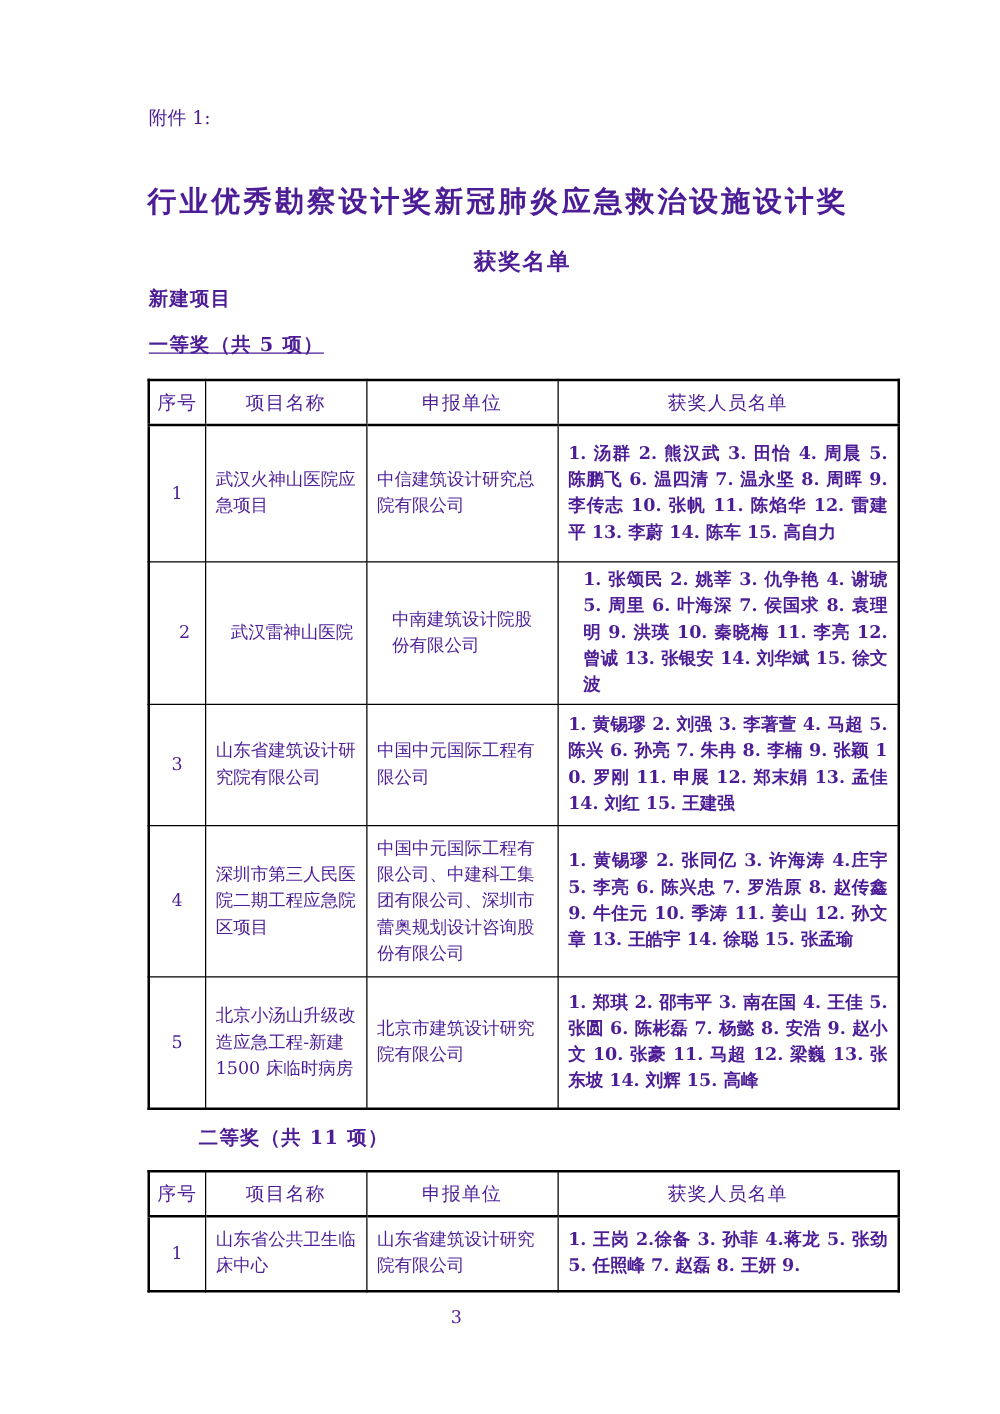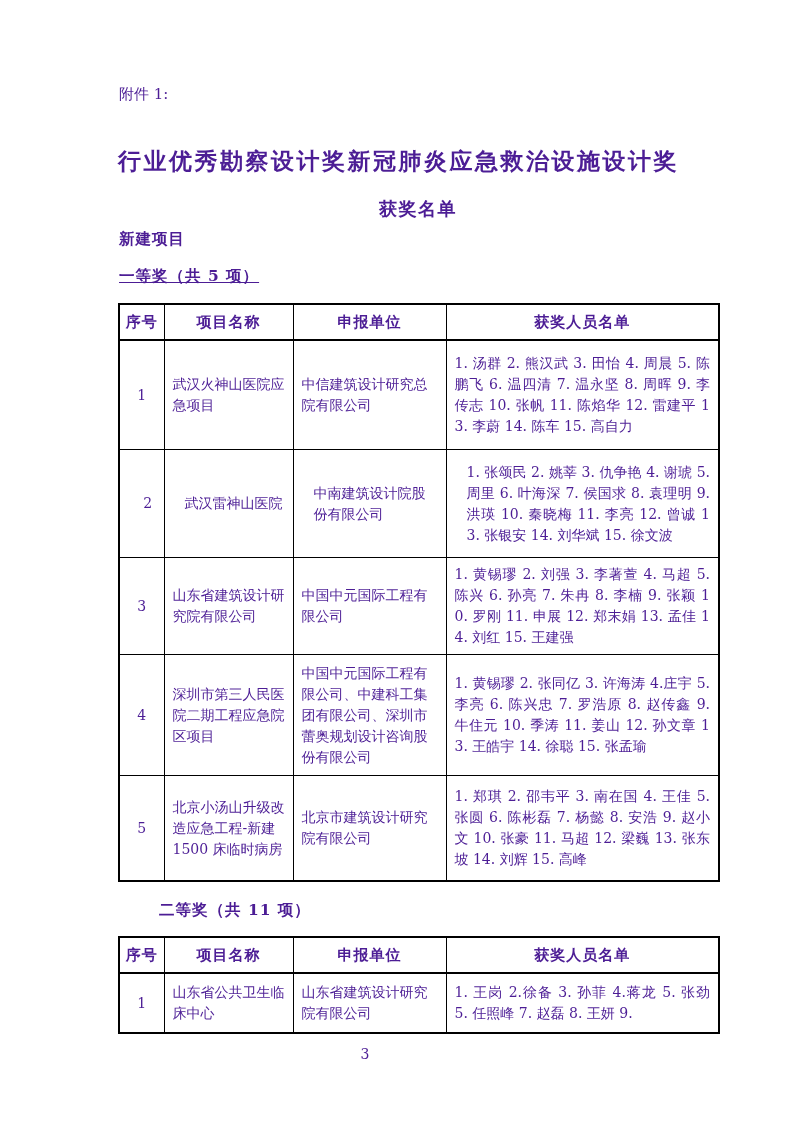--- a/index.html
+++ b/index.html
@@ -67,41 +67,42 @@
     table-layout: fixed;
     border: 2px solid #000;
   }
   table.awards.t1 { top: 303px; }
   table.awards.t2 { top: 936px; }
 
   table.awards th {
     border: 1px solid #000;
     border-bottom: 2px solid #000;
     font-size: 15px;
-    font-weight: bold;
+    font-weight: normal;
     text-align: center;
     padding: 2px;
     height: 30px;
     letter-spacing: 1px;
   }
   table.awards td {
     border: 1px solid #000;
     font-size: 14px;
     vertical-align: middle;
     padding: 4px 8px;
     line-height: 21px;
     word-break: break-all;
   }
   td.c-seq {
     text-align: center;
     padding: 4px 2px;
   }
   td.c-people {
     text-align: justify;
     text-justify: inter-character;
+    font-weight: bold;
   }
   tr.h108 td { height: 100px; }
   tr.h107 td { height: 99px; padding-left: 20px;  }
   tr.h96  td { height: 88px;  }
   tr.h120 td { height: 112px; }
   tr.h104 td { height: 96px;  }
   tr.h58  td { height: 50px;  }
 
   .page-number {
     position: absolute;

